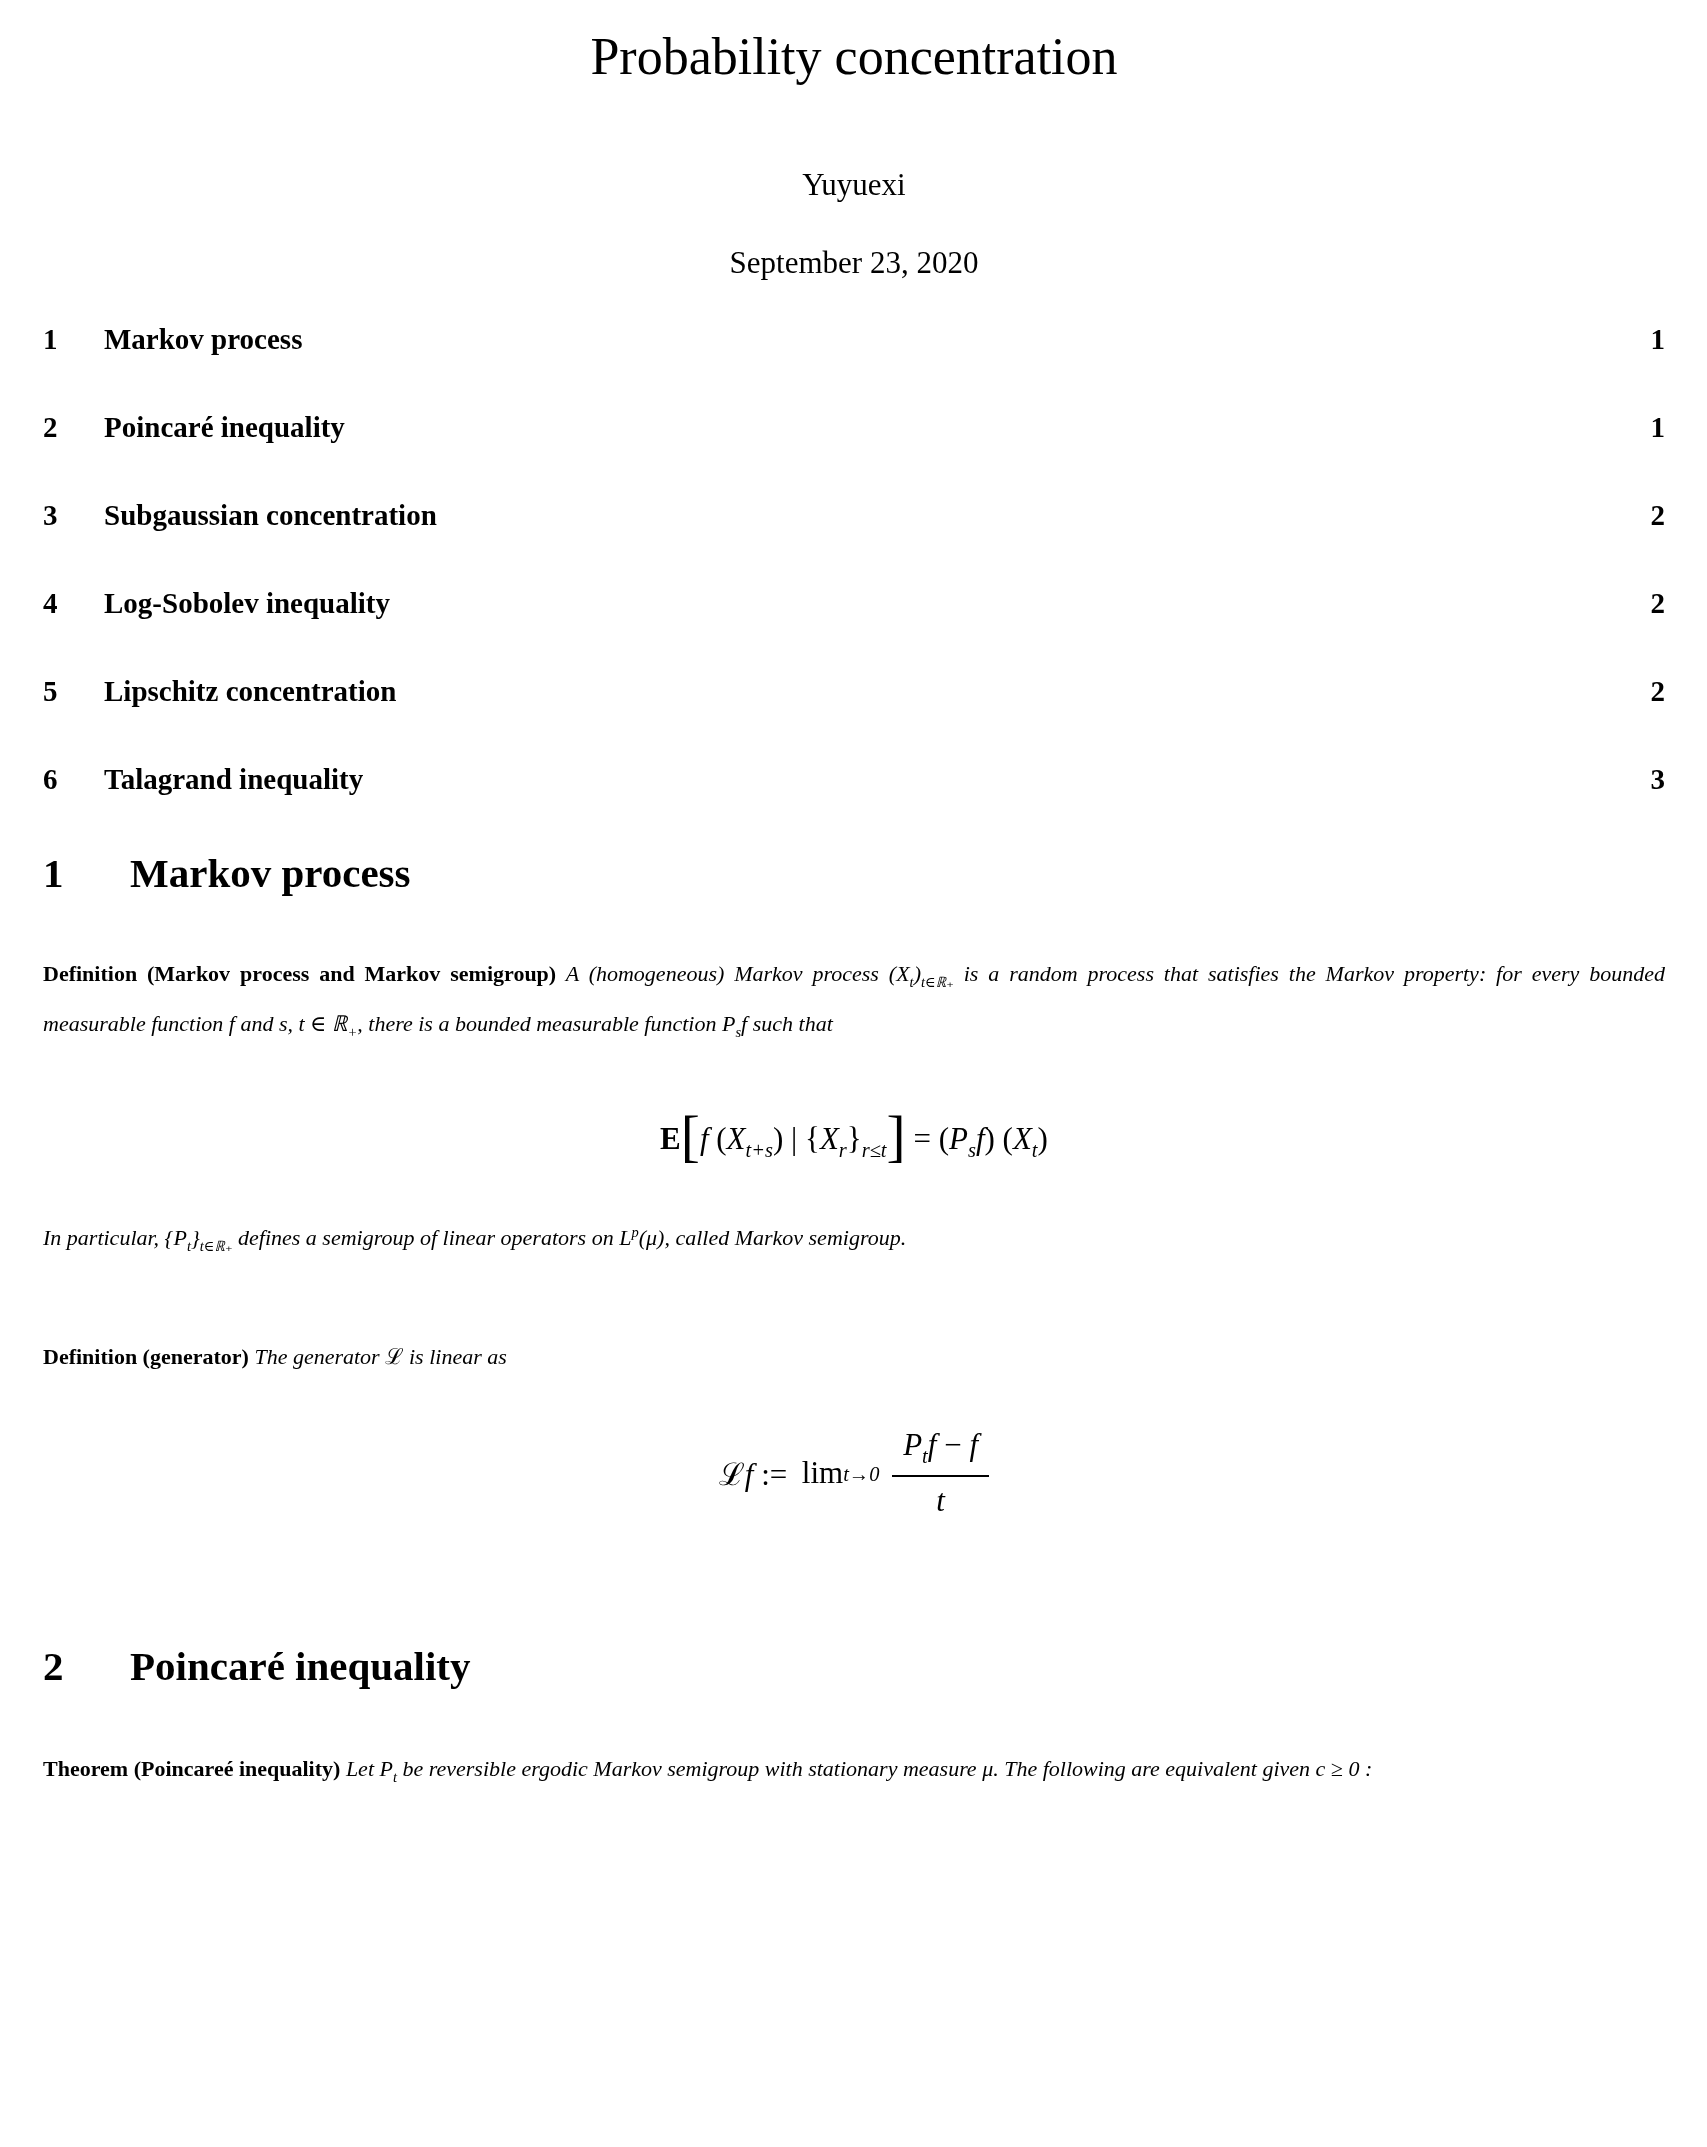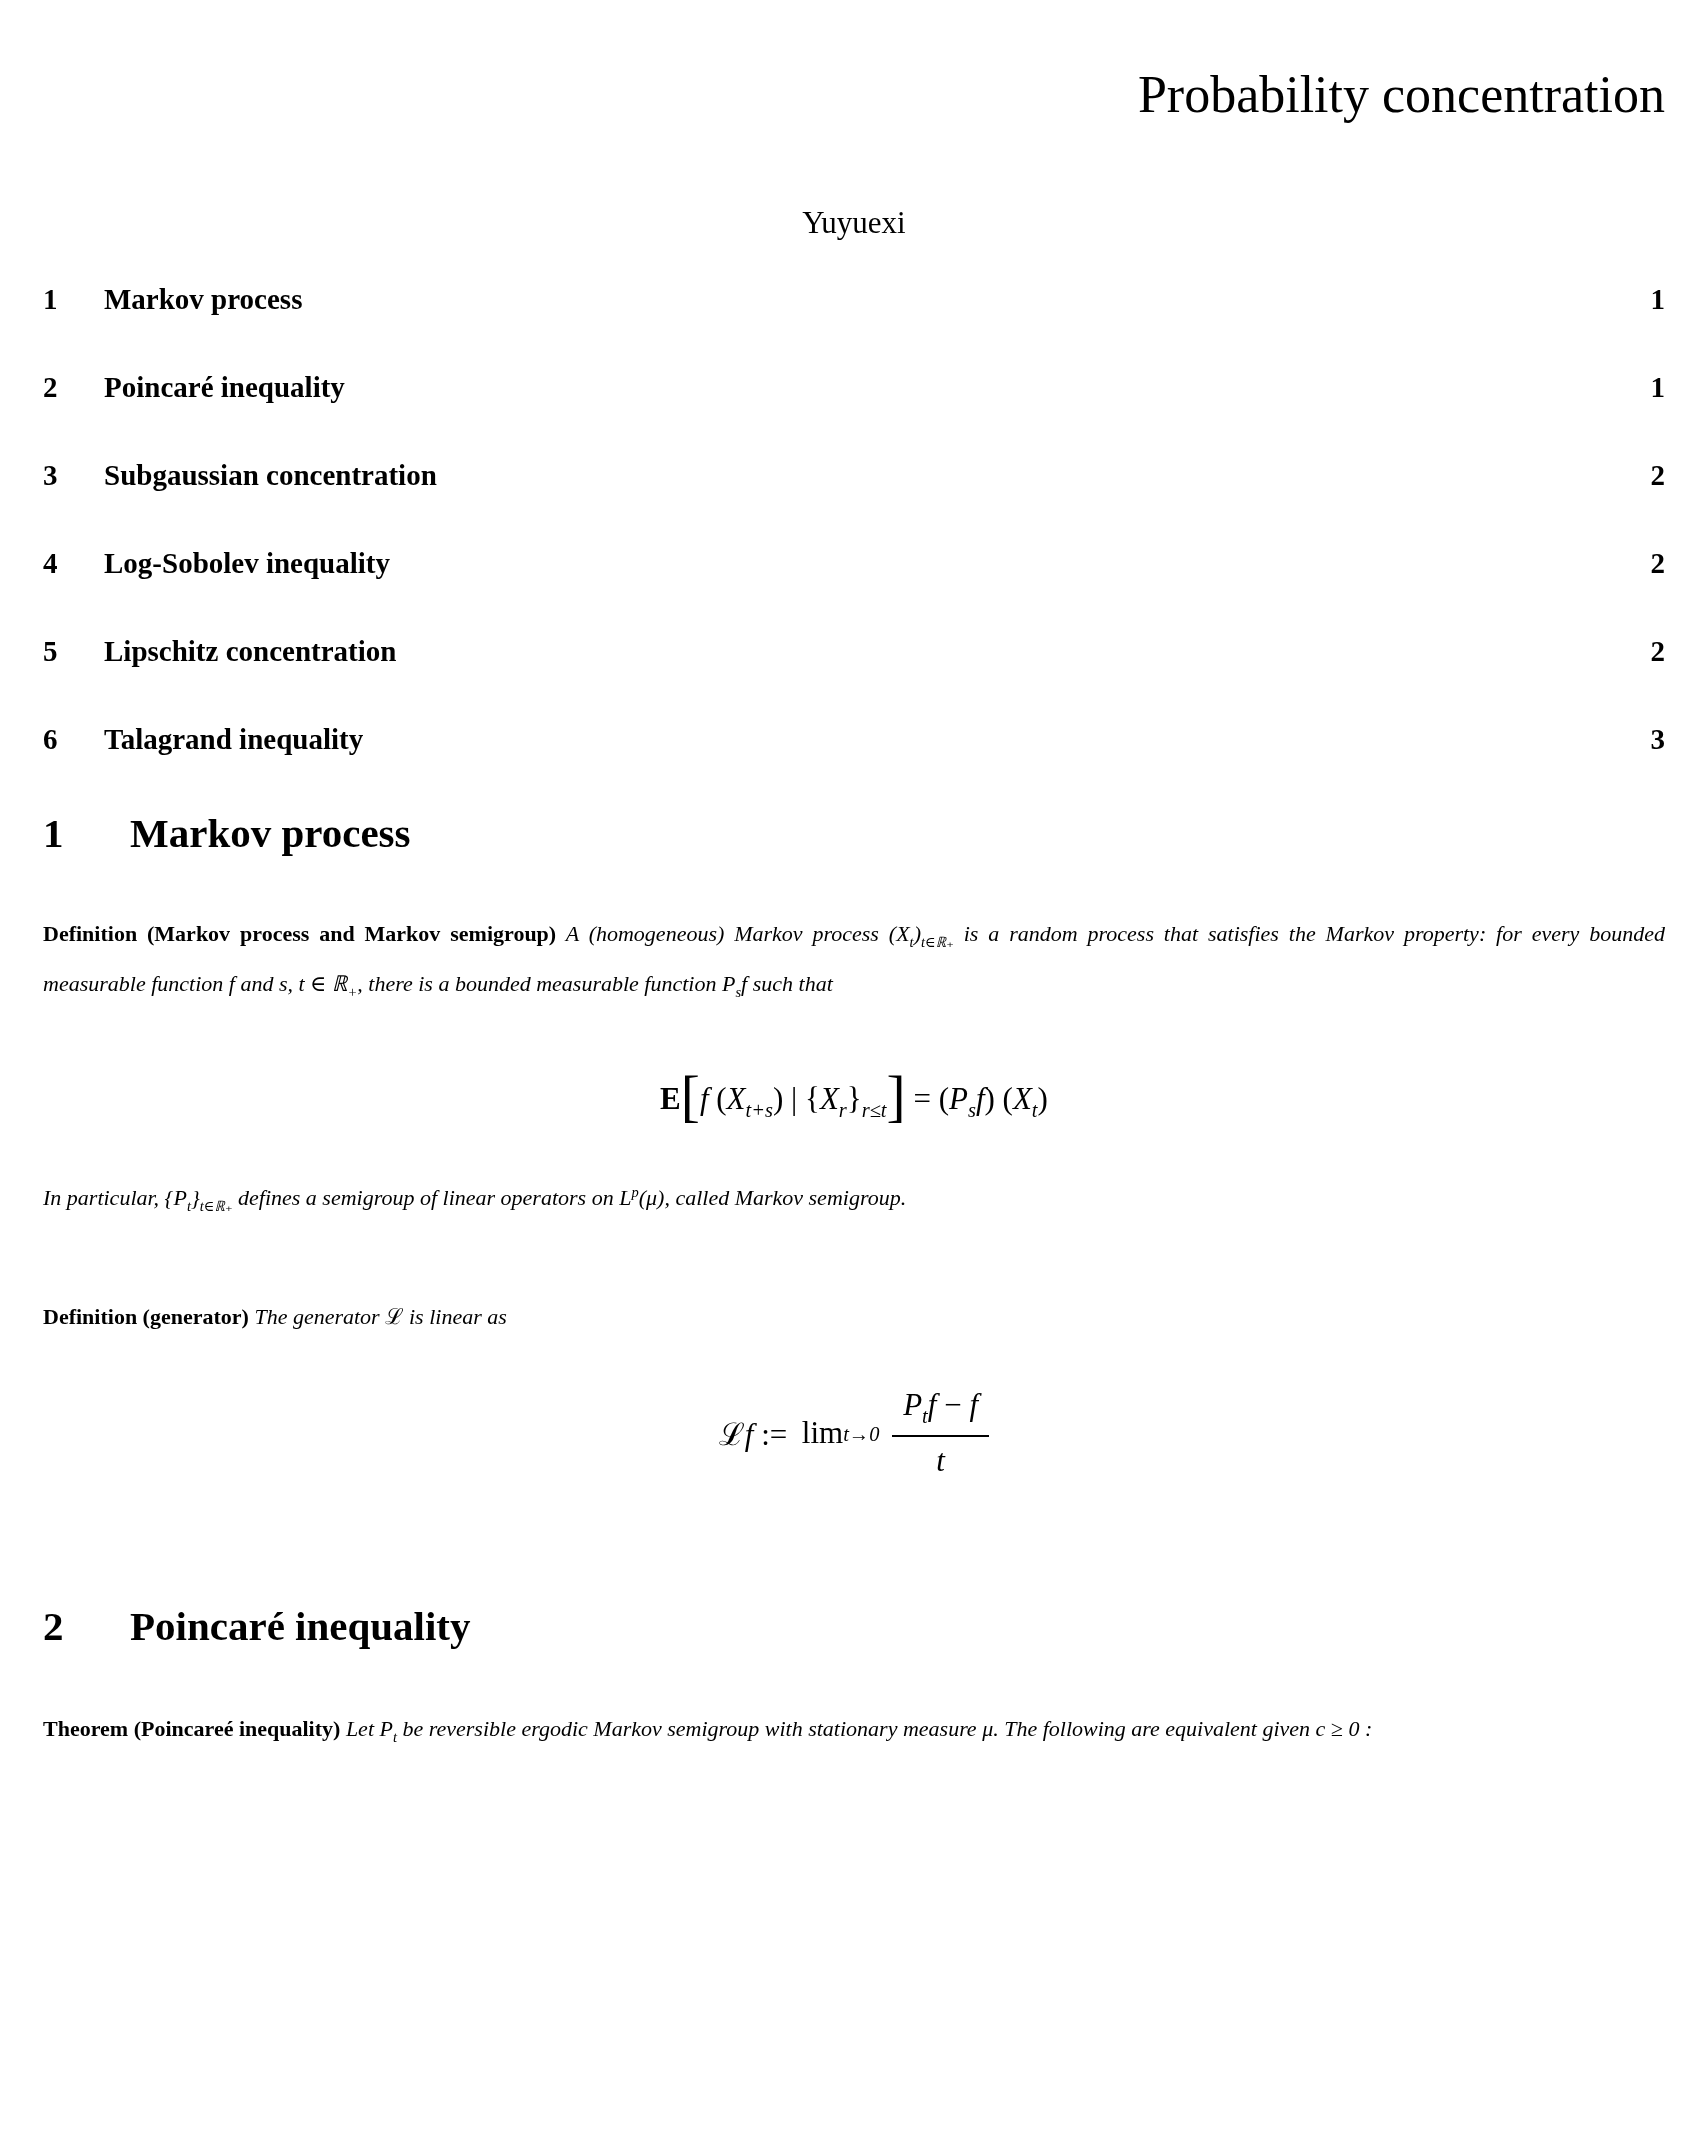--- a/index.html
+++ b/index.html
@@ -5,21 +5,21 @@
   * { margin: 0; padding: 0; box-sizing: border-box; }
   html, body { background: #ffffff; }
   body {
     width: 1708px; height: 2148px;
     font-family: "Liberation Serif", "DejaVu Serif", serif;
     color: #000000;
     overflow: hidden;
   }
   .page { padding: 0 43px; width: 1708px; }
 
-  .title   { text-align: right; font-size: 52px; font-weight: 400; padding-top: 27px; line-height: 1.15; margin-top: 38px; }
+  .title   { text-align: center; font-size: 52px; font-weight: 400; padding-top: 27px; line-height: 1.15; }
   .author  { text-align: center; font-size: 31px; margin-top: 80px; }
   .date    { text-align: center; font-size: 31px; margin-top: 42px; }
 
   .contents-heading { font-size: 43px; font-weight: 700; margin-top: 134px; line-height: 1.2; }
 
   .toc { margin-top: 40px; }
   .toc-row { display: flex; align-items: baseline; font-size: 29px; font-weight: 700; line-height: 36px; margin-bottom: 52px; }
   .toc-num { display: inline-block; width: 61px; }
   .toc-label { flex: 1; }
   .toc-page { text-align: right; }
@@ -57,20 +57,21 @@
   .frac-bar { width: 100%; height: 0; border-top: 2px solid #000; }
   .frac-den { padding-top: 6.3px; }
 </style>
 </head>
 <body>
 
 <div class="page">
 
   <h1 class="title">Probability concentration</h1>
   <div class="author">Yuyuexi</div>
+  <div class="date">September 23, 2020</div>
 
 
   <div class="toc">
     <div class="toc-row">
       <span class="toc-num">1</span>
       <span class="toc-label">Markov process</span>
       <span class="toc-page">1</span>
     </div>
     <div class="toc-row">
       <span class="toc-num">2</span>

